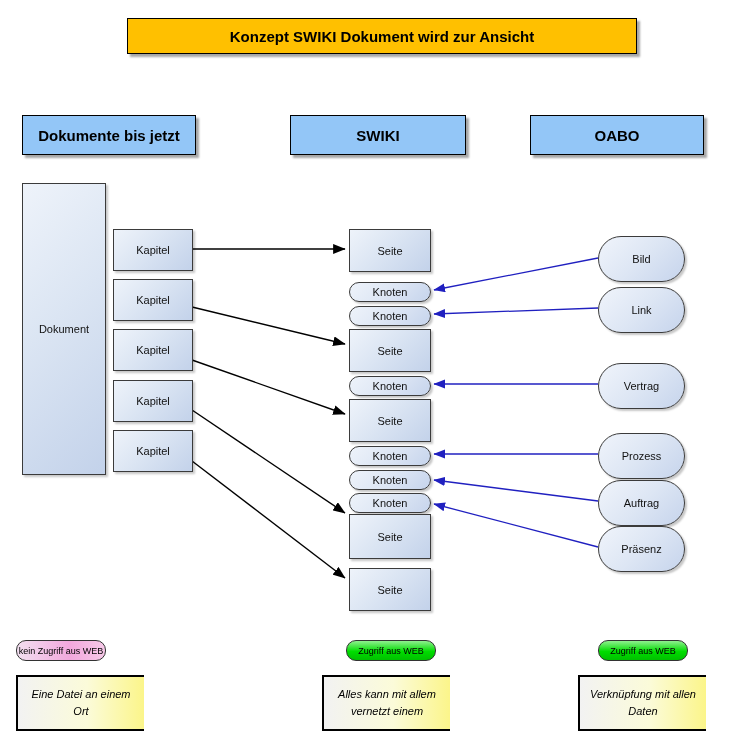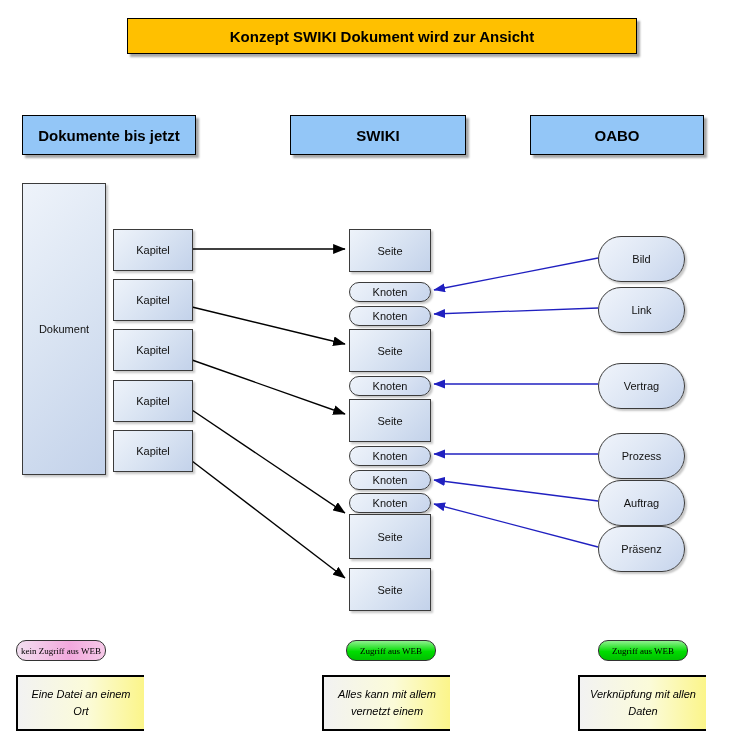--- a/index.html
+++ b/index.html
@@ -30,21 +30,21 @@
     display:flex;align-items:center;justify-content:center;
     font-size:11px;color:#111;box-shadow:2px 2px 2px rgba(0,0,0,0.22);}
 
   .oval{position:absolute;border:1px solid #3b3b3b;border-radius:24px;
     background:linear-gradient(135deg,#f0f4fb 0%,#dde6f4 50%,#c6d4ec 100%);
     display:flex;align-items:center;justify-content:center;
     font-size:11px;color:#111;box-shadow:2px 2px 2px rgba(0,0,0,0.22);}
 
   .badge{position:absolute;height:19px;border:1px solid #333;border-radius:10px;
     display:flex;align-items:center;justify-content:center;
-    font-size:9px;color:#000;white-space:nowrap;font-family:Liberation Serif, serif;}
+    font-size:9px;color:#000;white-space:nowrap;}
   .badge.green{background:linear-gradient(180deg,#8ff08f 0%,#00dd00 55%,#00c000 100%);}
   .badge.pink{background:linear-gradient(90deg,#f2dff0 0%,#f2a8dd 60%,#f6c9e8 100%);}
 
   .note{position:absolute;border-left:2px solid #000;border-top:2px solid #000;
     border-bottom:2px solid #000;
     background:linear-gradient(90deg,#f2f2f2 0%,#fbfbd9 55%,#fbf58a 100%);
     display:flex;align-items:center;justify-content:center;text-align:center;
     font-size:11px;color:#000;line-height:17px;padding:0 6px;box-sizing:border-box;font-style:italic;}
 </style>
 </head>

